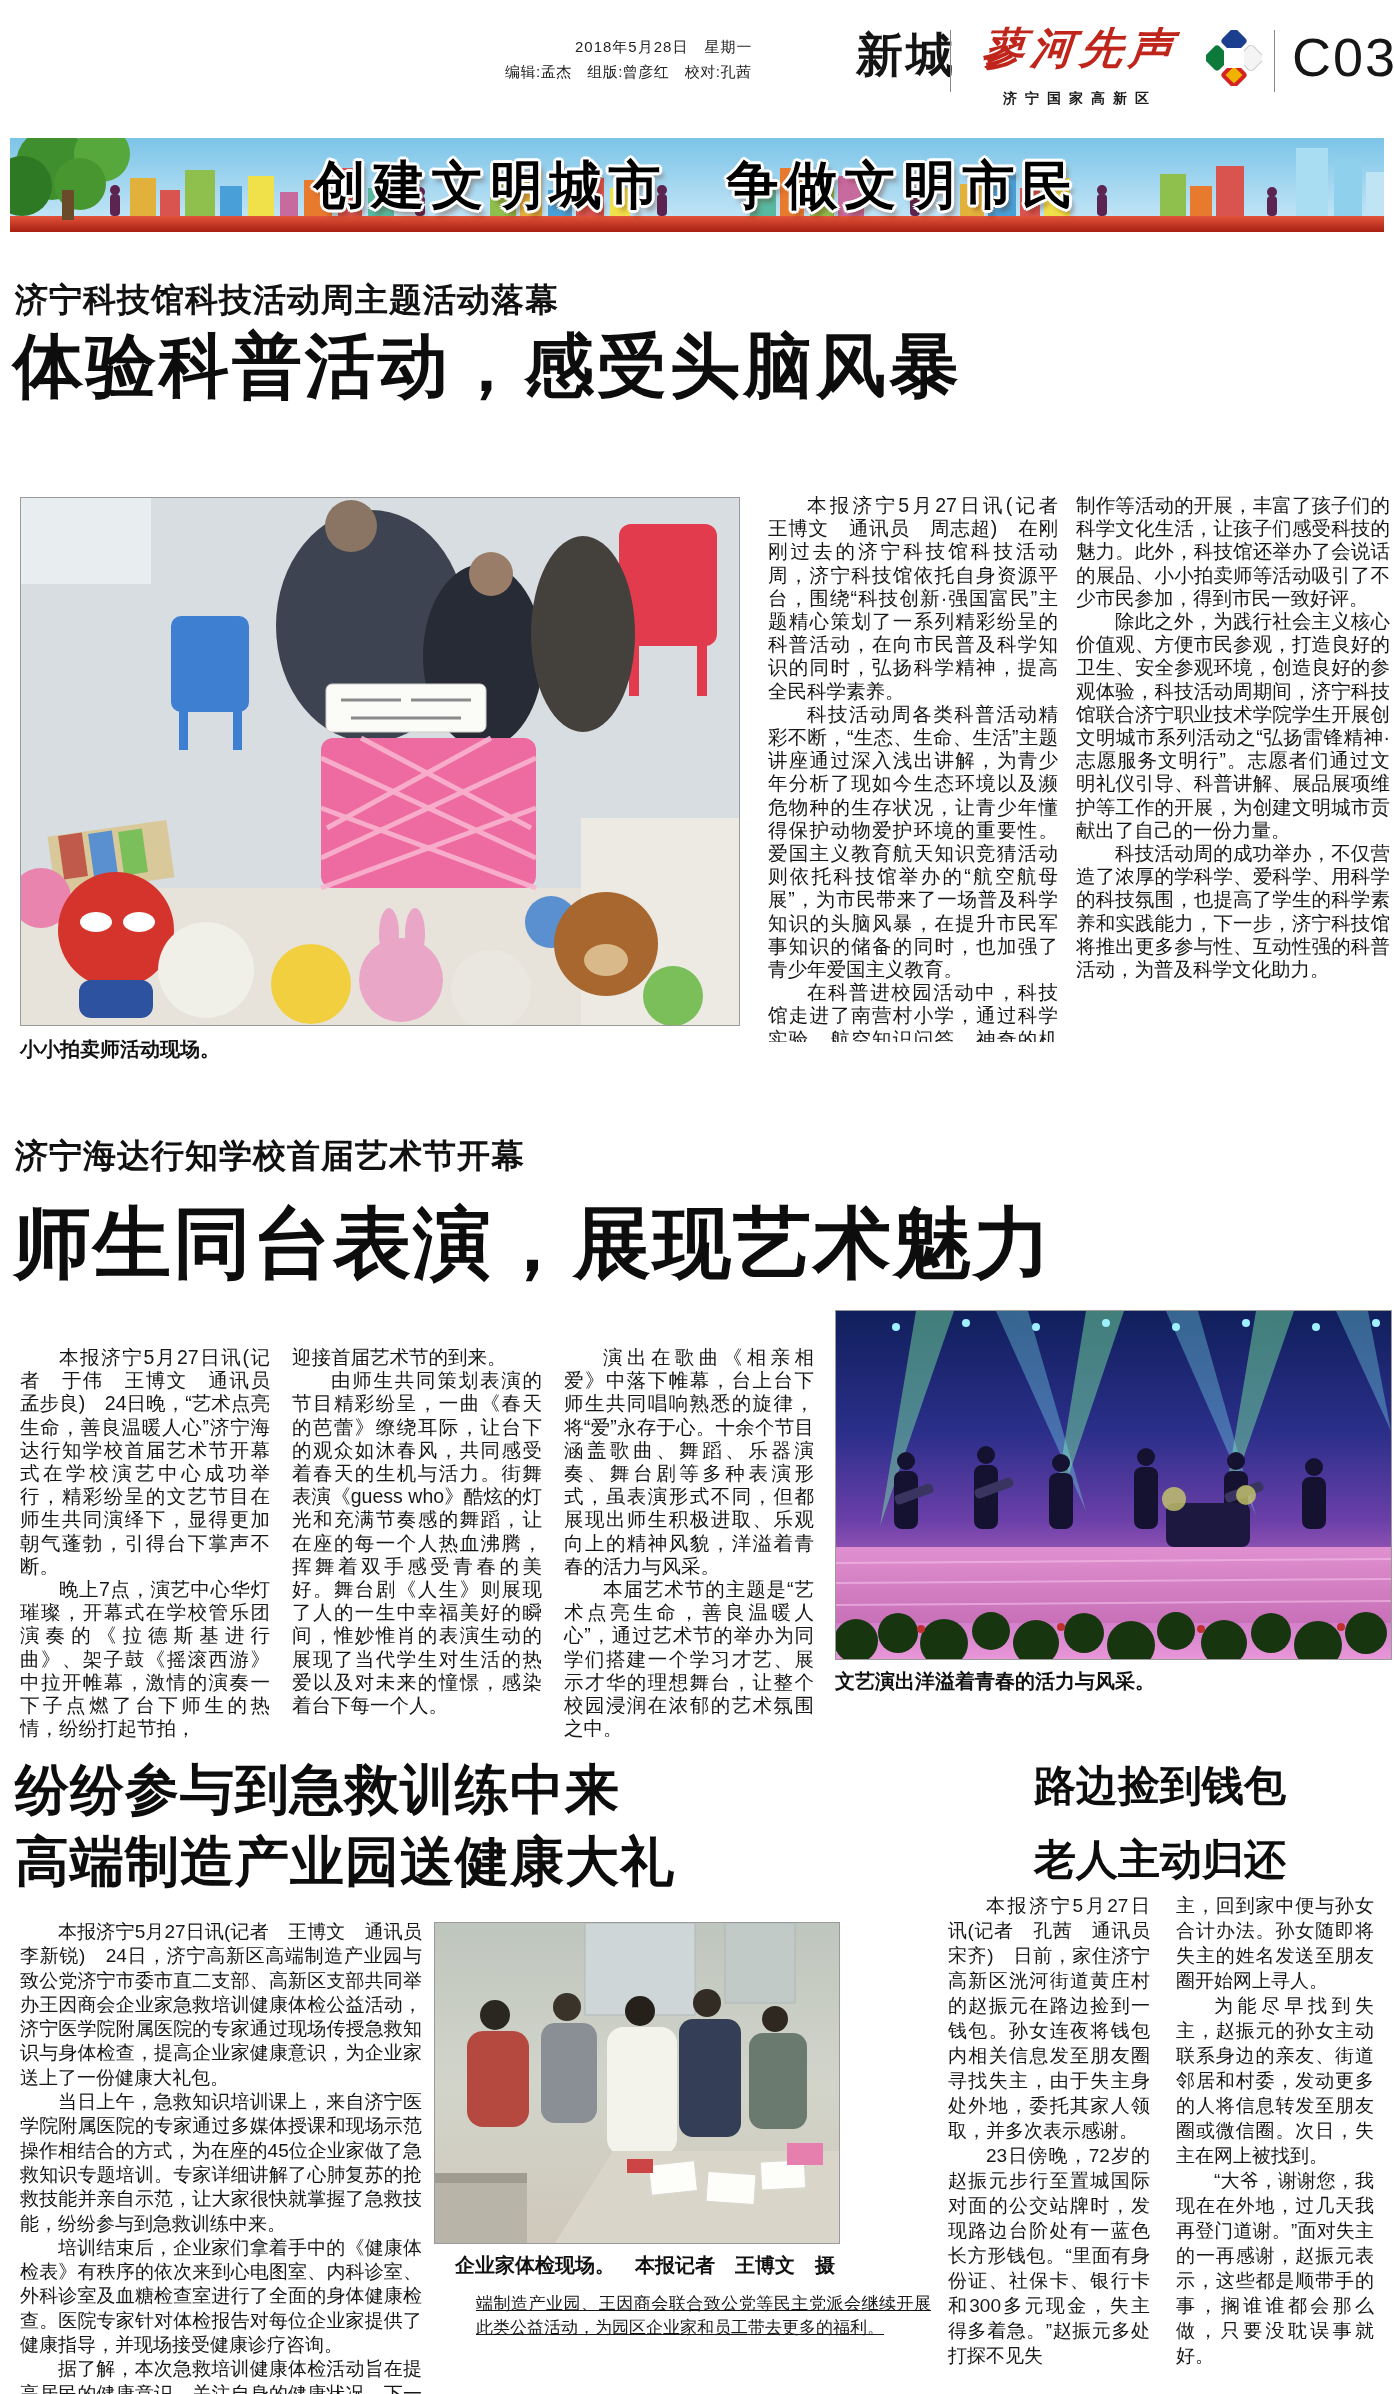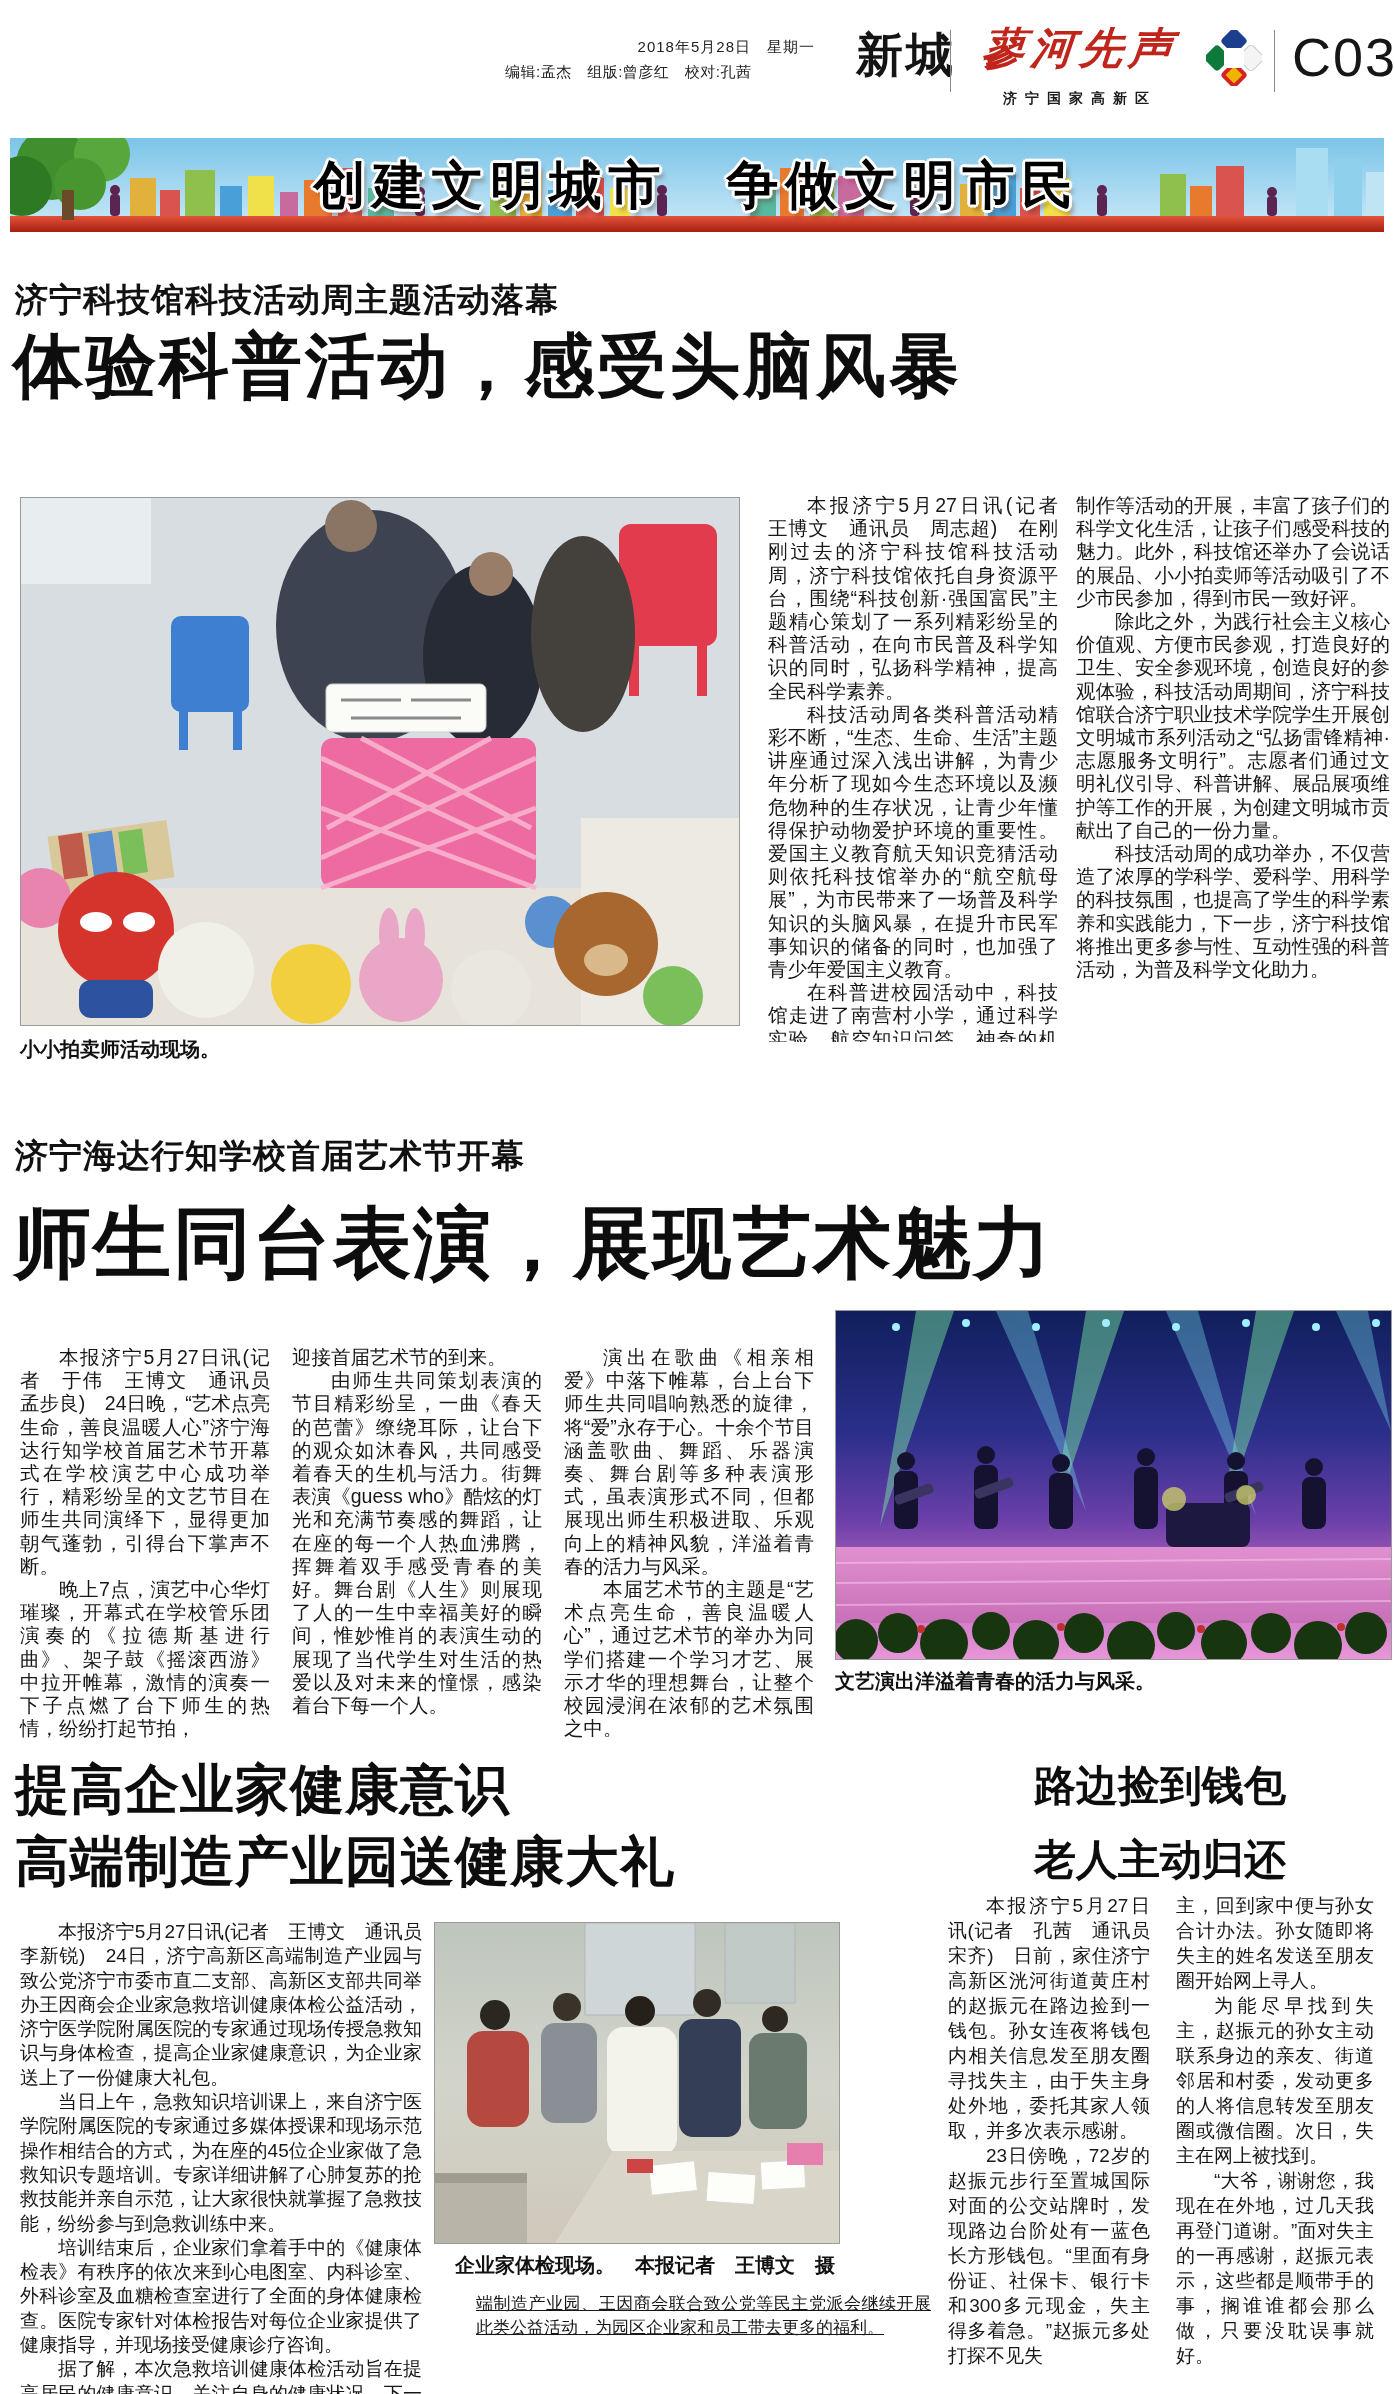--- a/index.html
+++ b/index.html
@@ -1,21 +1,21 @@
 <!DOCTYPE html>
 <html><head>
 <meta charset="utf-8">
 <style>
   html,body { margin:0; padding:0; background:#ffffff; }
   .page { position:relative; width:1394px; height:2394px; background:#fff; overflow:hidden;
           font-family:"Liberation Sans","DejaVu Sans",sans-serif; color:#111; }
 
   
   .hdr-meta { position:absolute; top:34px; left:505px; width:310px; font-size:15px; line-height:25px; color:#222; }
-  .hdr-date { margin-left:70px; letter-spacing:1px;text-align:right; }
+  .hdr-date { margin-left:70px; letter-spacing:1px; }
   .hdr-credits { letter-spacing:0.5px; }
   .section-title { position:absolute; top:24px; left:856px; font-size:47px; font-weight:600; letter-spacing:3px; color:#141414; }
   .vline { position:absolute; top:30px; width:1px; height:62px; background:#8a8a8a; }
   .vl-1 { left:950px; } .vl-2 { left:1274px; }
   .masthead { position:absolute; top:20px; left:962px; width:236px; text-align:center; }
   .masthead-main { color:#c0251b; font-size:43px; font-weight:900; font-style:italic; letter-spacing:6px;
                    font-family:"DejaVu Serif","Liberation Serif",serif; transform:skewX(-5deg); }
   .masthead-sub { margin-top:12px; font-size:14px; font-weight:700; letter-spacing:8px; color:#1c1c1c; }
   .logo { position:absolute; top:30px; left:1206px; width:56px; height:56px; }
   .pageno { position:absolute; top:26px; left:1292px; font-size:54px; font-weight:400; letter-spacing:2px; color:#161616; }
@@ -339,21 +339,21 @@
       <g fill="#c03030">
           <circle cx="85" cy="318" r="4"></circle>
           <circle cx="225" cy="316" r="4"></circle>
           <circle cx="365" cy="318" r="4"></circle>
           <circle cx="505" cy="316" r="4"></circle>
         </g>
     </svg>
   </div>
   <div class="abs a2-caption caption">文艺演出洋溢着青春的活力与风采。</div>
 
-  <div class="abs a3-h1 headline-md">提高企业家健康意识</div>
+  <div class="abs a3-h1 headline-md">纷纷参与到急救训练中来</div>
   <div class="abs a3-h2 headline-md">高端制造产业园送健康大礼</div>
 
   <div class="abs a3-col1 body">
     <p>本报济宁5月27日讯(记者　王博文　通讯员　李新锐)　24日，济宁高新区高端制造产业园与致公党济宁市委市直二支部、高新区支部共同举办王因商会企业家急救培训健康体检公益活动，济宁医学院附属医院的专家通过现场传授急救知识与身体检查，提高企业家健康意识，为企业家送上了一份健康大礼包。</p>
     <p>当日上午，急救知识培训课上，来自济宁医学院附属医院的专家通过多媒体授课和现场示范操作相结合的方式，为在座的45位企业家做了急救知识专题培训。专家详细讲解了心肺复苏的抢救技能并亲自示范，让大家很快就掌握了急救技能，纷纷参与到急救训练中来。</p>
     <p>培训结束后，企业家们拿着手中的《健康体检表》有秩序的依次来到心电图室、内科诊室、外科诊室及血糖检查室进行了全面的身体健康检查。医院专家针对体检报告对每位企业家提供了健康指导，并现场接受健康诊疗咨询。</p>
     <p>据了解，本次急救培训健康体检活动旨在提高居民的健康意识，关注自身的健康状况。下一步，高</p>
   </div>
 
   <div class="abs a3-photo photo">

